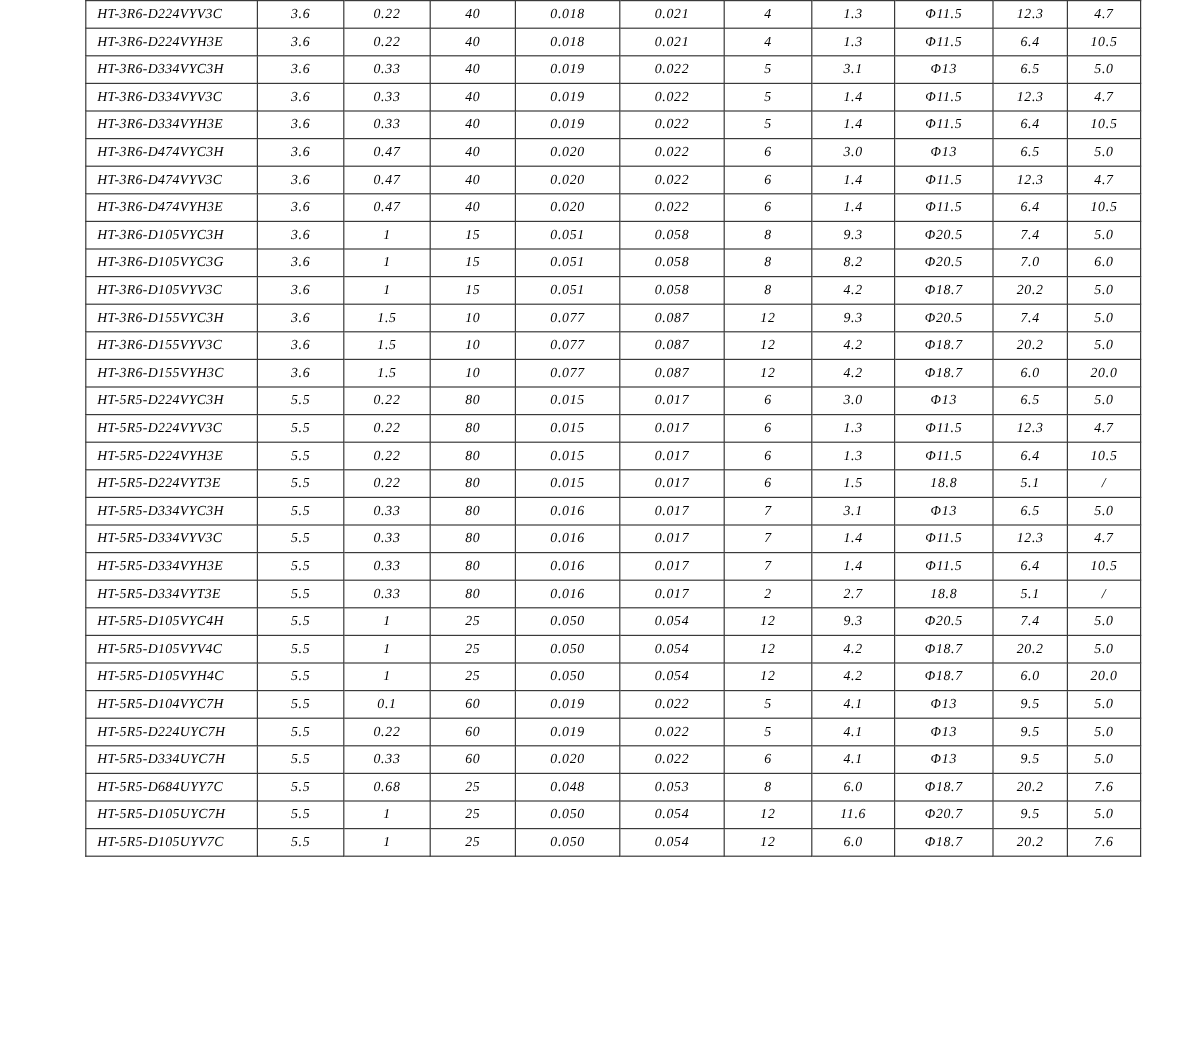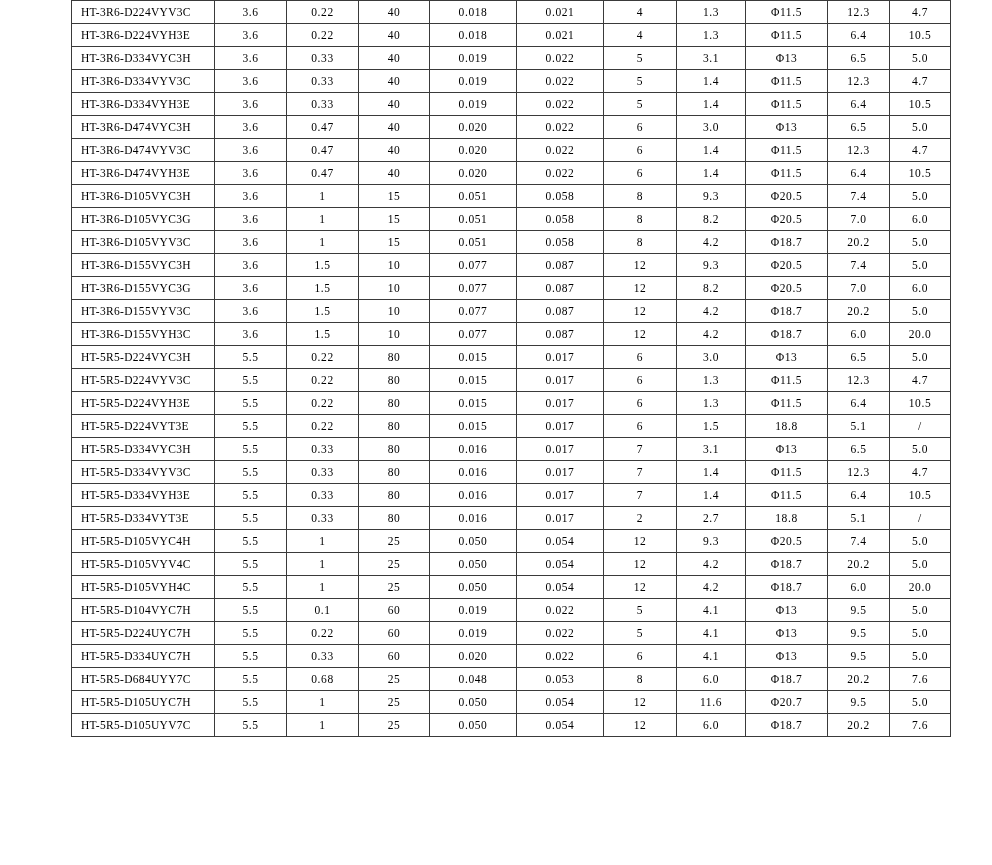--- a/index.html
+++ b/index.html
@@ -11,20 +11,21 @@
     width: 992px;
     height: 865px;
     font-family: "Liberation Serif", serif;
     color: #000000;
   }
   .page {
     position: relative;
     width: 992px;
     height: 717px;
     box-sizing: border-box;
+    font-style: italic;
   }
   .table-wrap {
     position: absolute;
     left: 71px;
     top: 0px;
     width: 879px;
   }
   table.spec {
     border-collapse: collapse;
     table-layout: fixed;
@@ -230,33 +231,20 @@
             <td>10</td>
             <td>0.077</td>
             <td>0.087</td>
             <td>12</td>
             <td>9.3</td>
             <td>Φ20.5</td>
             <td>7.4</td>
             <td>5.0</td>
           </tr>
           <tr>
-            <td class="part">HT-3R6-D155VYC3G</td>
-            <td>3.6</td>
-            <td>1.5</td>
-            <td>10</td>
-            <td>0.077</td>
-            <td>0.087</td>
-            <td>12</td>
-            <td>8.2</td>
-            <td>Φ20.5</td>
-            <td>7.0</td>
-            <td>6.0</td>
-          </tr>
-          <tr>
             <td class="part">HT-3R6-D155VYV3C</td>
             <td>3.6</td>
             <td>1.5</td>
             <td>10</td>
             <td>0.077</td>
             <td>0.087</td>
             <td>12</td>
             <td>4.2</td>
             <td>Φ18.7</td>
             <td>20.2</td>

